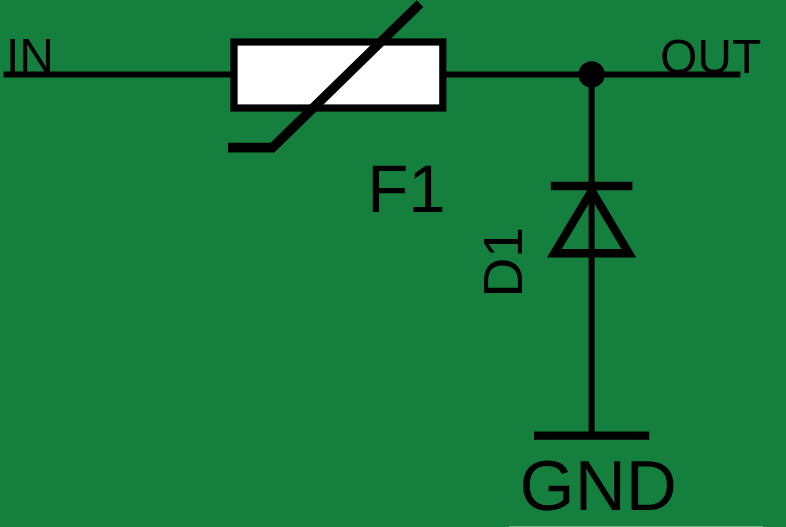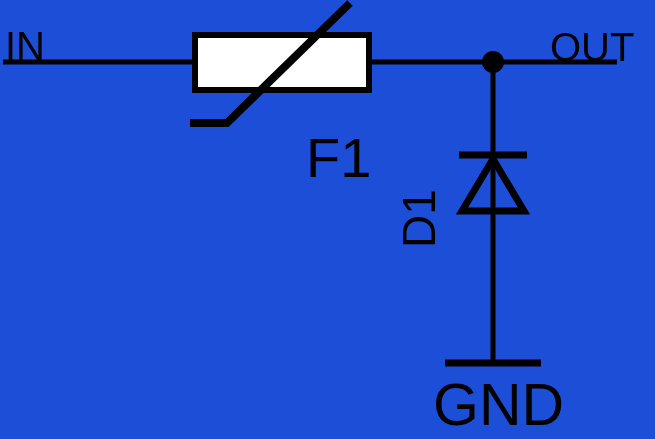--- a/index.html
+++ b/index.html
@@ -4,21 +4,21 @@
 <style>
   html, body {
     margin: 0;
     padding: 0;
     background: #ffffff;
   }
   .canvas {
     position: relative;
     width: 655px;
     height: 439px;
-    background: #1d4ed8;
+    background: #15803d;
     overflow: hidden;
   }
   svg {
     display: block;
   }
   text {
     font-family: "Liberation Sans", "DejaVu Sans", sans-serif;
     fill: #000000;
   }
   .label-io   { font-size: 40px; }

